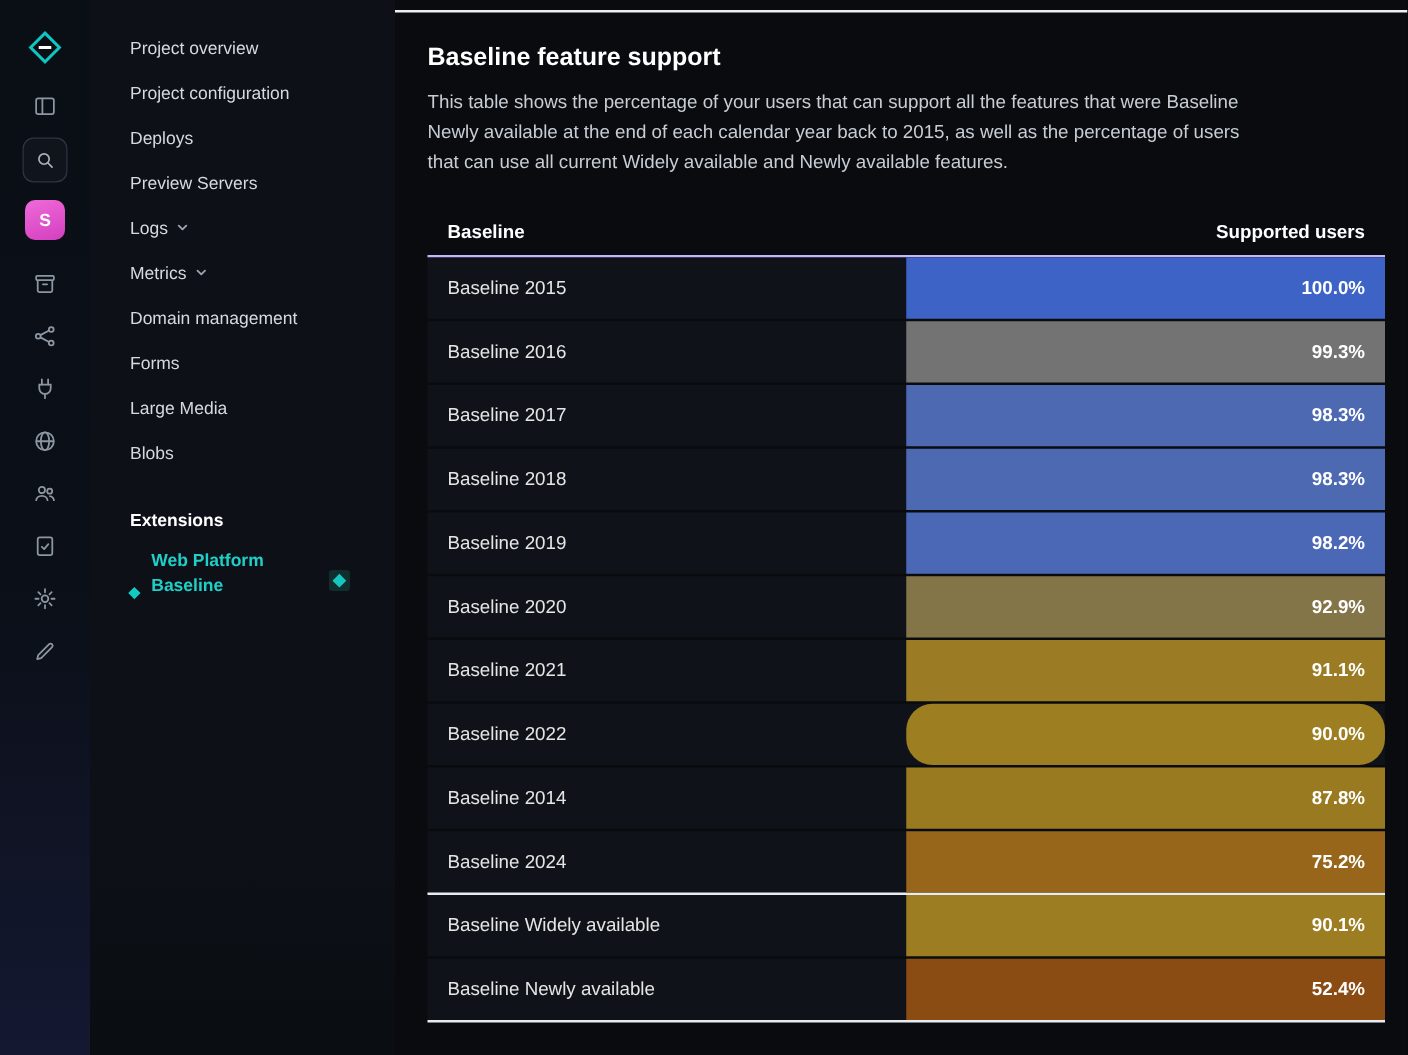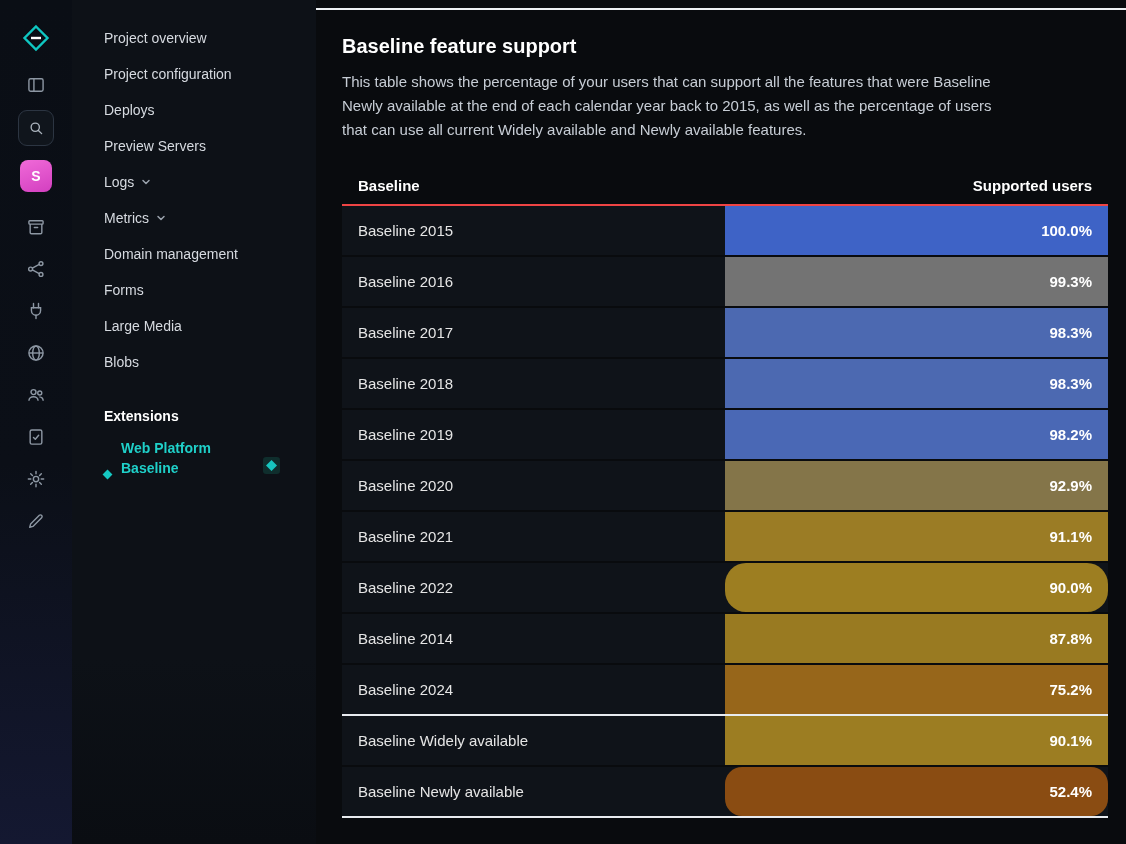--- a/index.html
+++ b/index.html
@@ -59,21 +59,21 @@
   
   .main { flex:1; position:relative; background:#090b0e; padding:0 18px 8px 26px; }
   .main::before { content:""; position:absolute; top:8px; left:0; right:0; height:2px; background:#edf0f3; }
   .page-title { margin:34px 0 0; color:#ffffff; font-size:20px; line-height:24px; font-weight:700; }
   .desc { margin:12px 0 0; max-width:652px; color:#c7cdd5; font-size:15px; line-height:24px; }
 
   .table { margin-top:24px; }
   .thead {
     display:flex; justify-content:space-between; align-items:center;
     height:40px; padding:0 16px;
-    border-bottom:2px solid #ef4444;
+    border-bottom:2px solid #c4b5fd;
     color:#fff; font-weight:700; font-size:15px;
   }
   .row {
     height:51px; position:relative; display:flex; align-items:center;
     background:#0f1319; border-bottom:2px solid #090b0e;
   }
   .row.strong { border-bottom:2px solid #e8ebef; }
   .row-label { padding-left:16px; color:#e5e5e5; font-size:15px; }
   .bar {
     position:absolute; top:0; right:0; bottom:0; width:50%;
@@ -296,18 +296,18 @@
       </div>
     </div>
     <div class="row">
       <span class="row-label">Baseline Widely available</span>
       <div class="bar" style="background: rgb(156, 125, 34);">
         <span>90.1%</span>
       </div>
     </div>
     <div class="row strong">
       <span class="row-label">Baseline Newly available</span>
-      <div class="bar" style="background: rgb(138, 76, 18); border-radius: 17px;">
+      <div class="bar" style="background: rgb(138, 76, 18);">
         <span>52.4%</span>
       </div>
     </div>
   </div>
 </main>
 
 </body></html>

